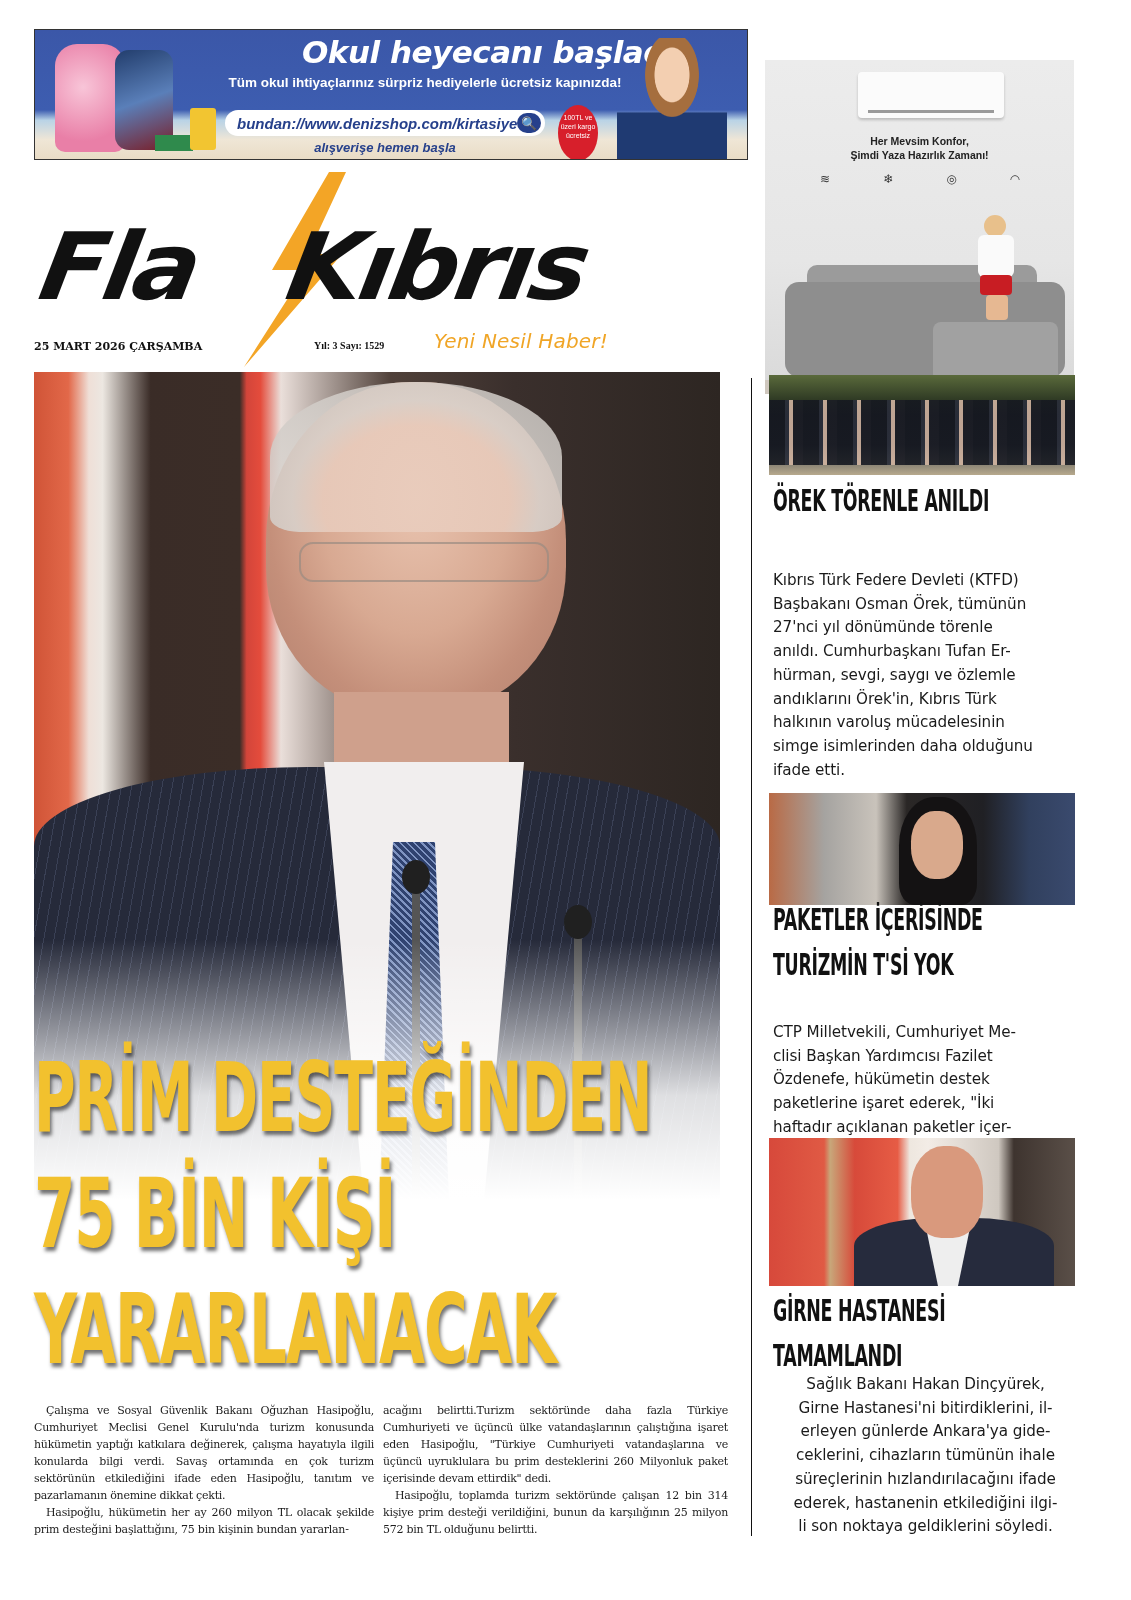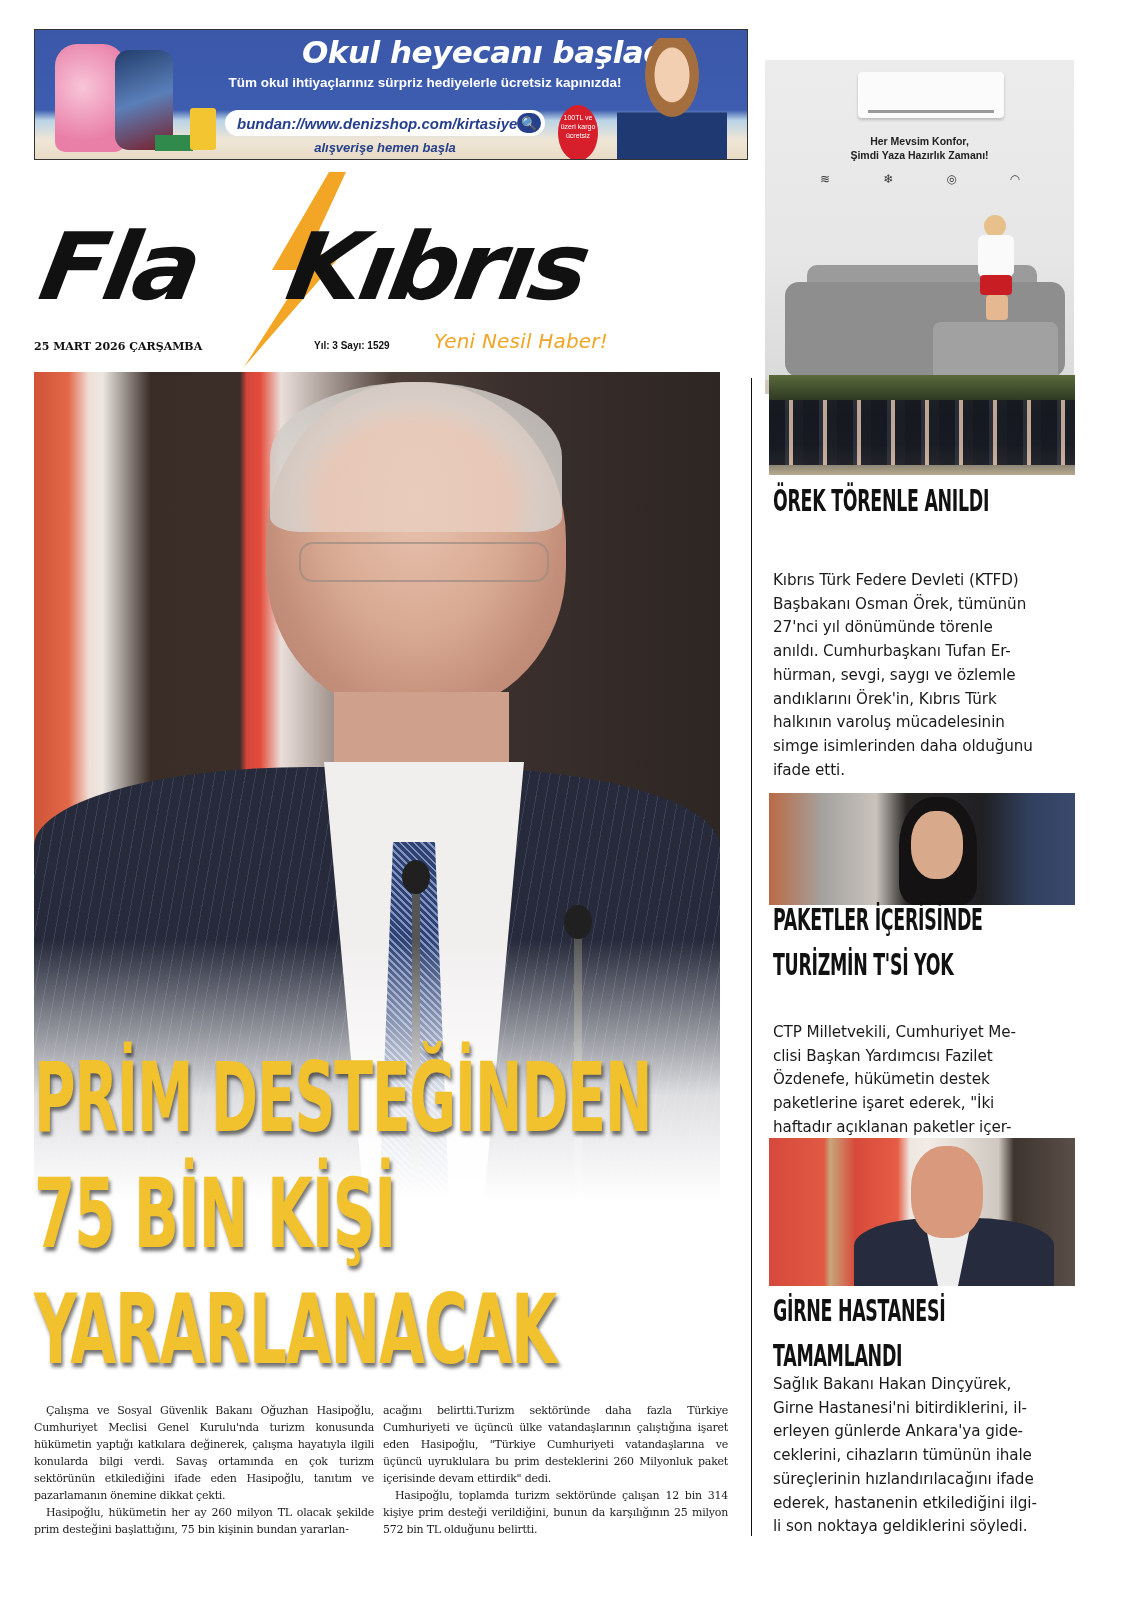--- a/index.html
+++ b/index.html
@@ -56,21 +56,21 @@
   .ac-floor { position:absolute; left:0; bottom:0; width:100%; height:14px; background:#cfc7bd; }
 
   
   .masthead { position:absolute; left:34px; top:172px; width:700px; height:195px; }
   .logo-left, .logo-right { position:absolute; top:38px; font-family:"DejaVu Sans", sans-serif; font-weight:bold;
     font-style:italic; font-size:98px; color:#111; letter-spacing:-4px; transform:skewX(-10deg) scaleY(0.95); }
   .logo-left { left:8px; }
   .logo-right { left:255px; }
   .bolt { position:absolute; left:200px; top:0px; width:120px; height:195px; }
   .date-line { position:absolute; left:0; top:168px; font-family:"DejaVu Serif", serif; font-weight:bold; font-size:11px; color:#111; }
-  .issue-line { position:absolute; left:280px; top:168px; font-family:Liberation Sans, sans-serif; font-weight:bold; font-size:10px; color:#111; }
+  .issue-line { position:absolute; left:280px; top:168px; font-family:Liberation Serif, serif; font-weight:bold; font-size:10px; color:#111; }
   .slogan { position:absolute; left:400px; top:157px; font-family:"DejaVu Sans", sans-serif; font-style:italic; font-size:20px; color:#f0a526; letter-spacing:0.2px; }
 
   
   .lead-photo { position:absolute; left:34px; top:372px; width:686px; height:828px; overflow:hidden;
     background: linear-gradient(90deg, #d05437 0%, #e26849 5%, #efdfd7 8%, #ece7e1 10%, #3a2c27 17%, #3b2d27 30%, #d3453a 31%, #e44c3c 33%, #eadfda 36%, #50413a 52%, #3a2f2c 70%, #2d2622 100%); }
   .lead-photo .head { position:absolute; left:232px; top:10px; width:300px; height:330px; border-radius:48% 48% 44% 44%;
     background: radial-gradient(ellipse at 50% 35%, #e9c4b0 0%, #d8a992 45%, #c48f7a 70%, #b07e6c 100%); }
   .lead-photo .hair { position:absolute; left:236px; top:10px; width:292px; height:150px; border-radius:50% 50% 10% 10%;
     background: radial-gradient(ellipse at 50% 80%, #e9cdbe 0 45%, #d9d4cf 60%, #c8c4c0 100%); opacity:0.85; }
   .lead-photo .glasses { position:absolute; left:265px; top:170px; width:250px; height:40px; border:2px solid #9a8b82; border-radius:14px; opacity:0.7; }
@@ -248,21 +248,21 @@
 
 <div class="side-photo ph-hakan">
   <div class="suit"></div>
   <div class="shirt"></div>
   <div class="face"></div>
 </div>
 <div class="side-headline" style="top:1288px;">
   <div>GİRNE HASTANESİ</div>
   <div>TAMAMLANDI</div>
 </div>
-<div class="side-body" style="top:1373px;">
+<div class="side-body" style="top:1373px;text-align:center;">
   <span>Sağlık Bakanı Hakan Dinçyürek,</span>
   <span>Girne Hastanesi'ni bitirdiklerini, il-</span>
   <span>erleyen günlerde Ankara'ya gide-</span>
   <span>ceklerini, cihazların tümünün ihale</span>
   <span>süreçlerinin hızlandırılacağını ifade</span>
   <span>ederek, hastanenin etkilediğini ilgi-</span>
   <span>li son noktaya geldiklerini söyledi.</span>
 </div>
 
 </body></html>

